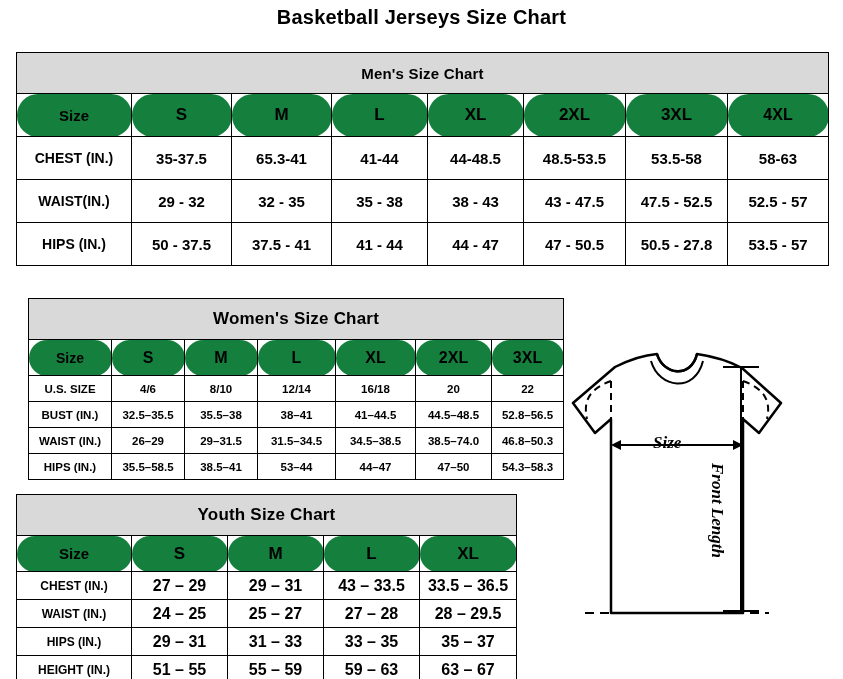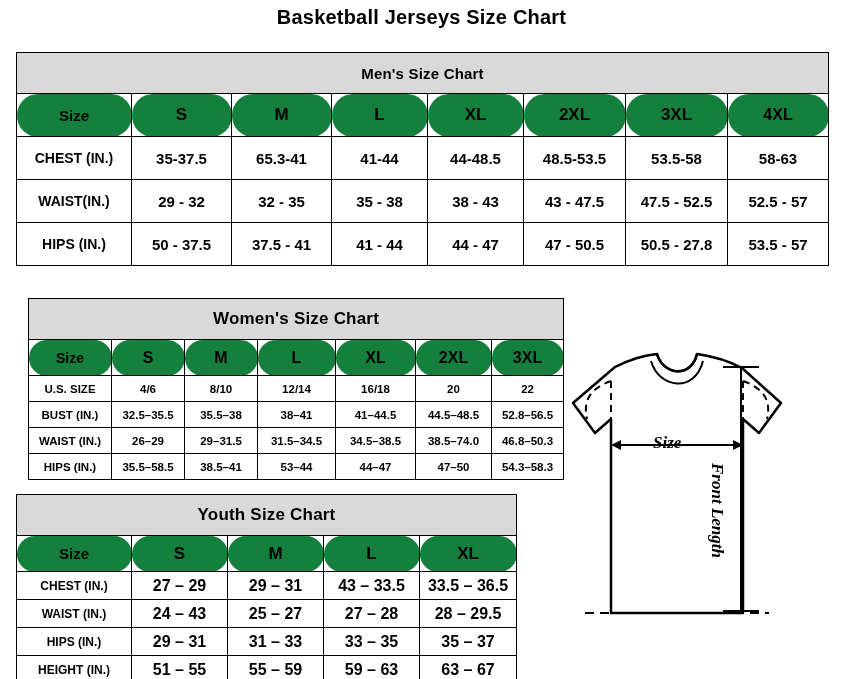--- a/index.html
+++ b/index.html
@@ -265,21 +265,21 @@
     </tr>
     <tr>
       <td class="rowlabel">CHEST (IN.)</td>
       <td>27 – 29</td>
       <td>29 – 31</td>
       <td>43 – 33.5</td>
       <td>33.5 – 36.5</td>
     </tr>
     <tr>
       <td class="rowlabel">WAIST (IN.)</td>
-      <td>24 – 43</td>
+      <td>24 – 25</td>
       <td>25 – 27</td>
       <td>27 – 28</td>
       <td>28 – 29.5</td>
     </tr>
     <tr>
       <td class="rowlabel">HIPS (IN.)</td>
       <td>29 – 31</td>
       <td>31 – 33</td>
       <td>33 – 35</td>
       <td>35 – 37</td>

